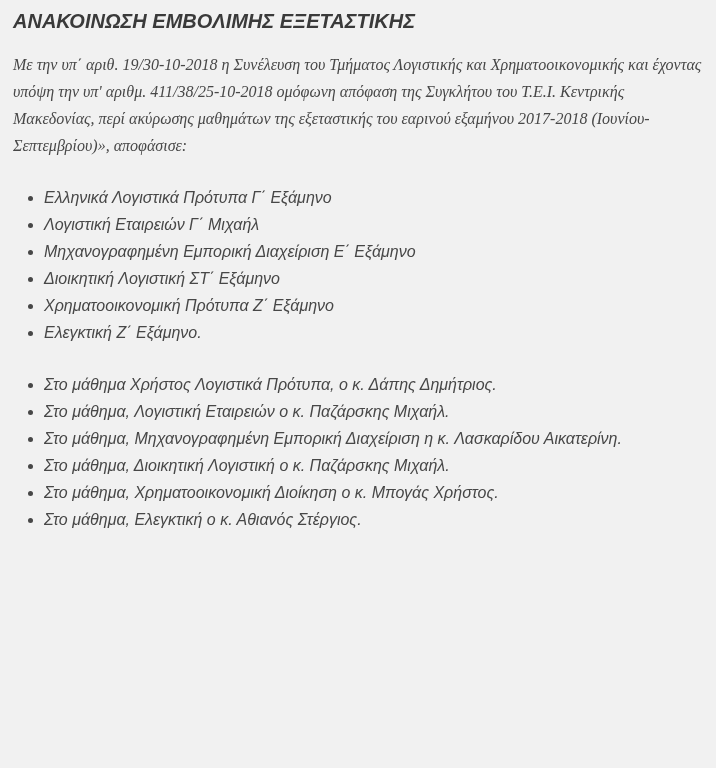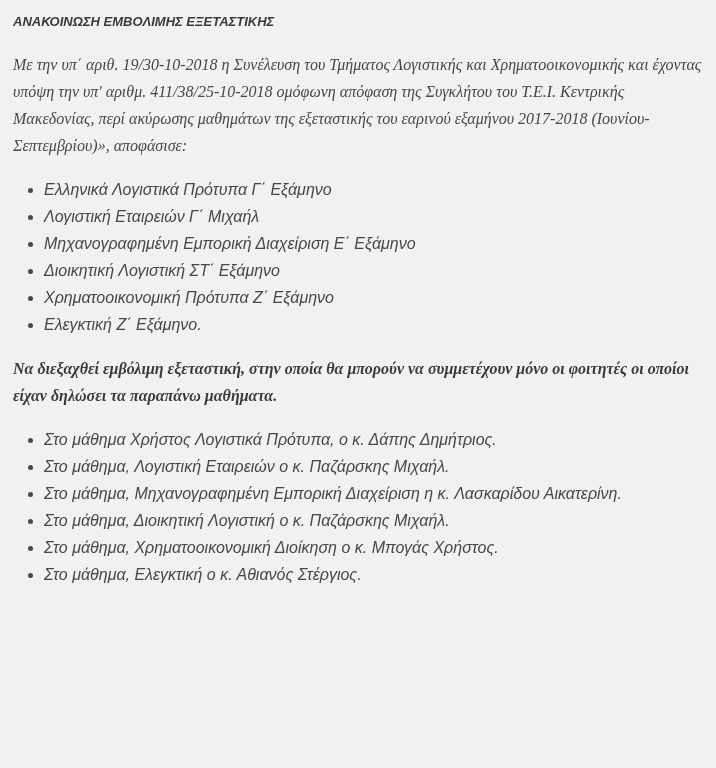--- a/index.html
+++ b/index.html
@@ -13,36 +13,36 @@
     box-sizing: border-box;
     background: #f1f1f1;
     color: #474747;
     font-family: "Liberation Sans", sans-serif;
     font-style: italic;
     font-size: 16px;
     line-height: 27px;
     padding: 2px 14px 0 13px;
   }
   .doc-title {
-    font-size: 13px;
+    font-size: 20px;
     font-weight: bold;
     color: #3a3a3a;
     margin: 6px 0 16px 0;
     line-height: 27px;
   }
   p {
     margin: 4px 0;
     font-family: Liberation Serif, serif;
   }
   p.bold, .bold {
     font-weight: bold;
     color: #3a3a3a;
   }
   ul {
-    margin: 17px 0;
+    margin: 25px 0;
     padding-left: 31px;
   }
   li {
     margin: 0;
     padding: 0;
   }
 </style>
 </head>
 <body>
 
@@ -61,21 +61,20 @@
 
       <li>Μηχανογραφημένη Εμπορική Διαχείριση Ε΄ Εξάμηνο</li>
 
       <li>Διοικητική Λογιστική ΣΤ΄ Εξάμηνο</li>
 
       <li>Χρηματοοικονομική Πρότυπα Ζ΄ Εξάμηνο</li>
 
       <li>Ελεγκτική Ζ΄ Εξάμηνο.</li>
     </ul>
 
-  <p class="bold">Να διεξαχθεί εμβόλιμη εξεταστική, στην οποία θα μπορούν να συμμετέχουν μόνο οι φοιτητές οι οποίοι είχαν δηλώσει τα παραπάνω μαθήματα.</p>
 
 
   <ul>
 
       <li>Στο μάθημα Χρήστος Λογιστικά Πρότυπα, ο κ. Δάπης Δημήτριος.</li>
 
       <li>Στο μάθημα, Λογιστική Εταιρειών ο κ. Παζάρσκης Μιχαήλ.</li>
 
       <li>Στο μάθημα, Μηχανογραφημένη Εμπορική Διαχείριση η κ. Λασκαρίδου Αικατερίνη.</li>
 

